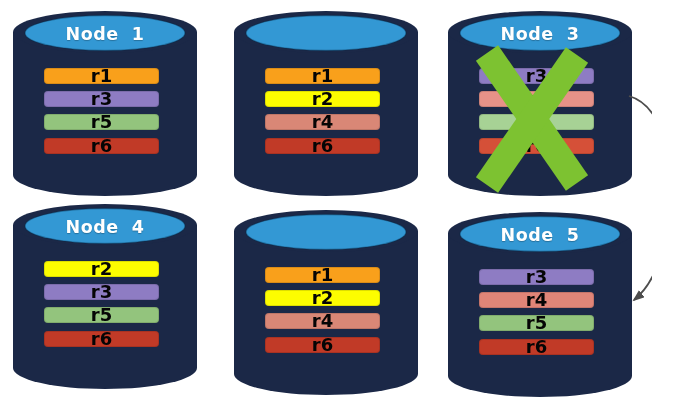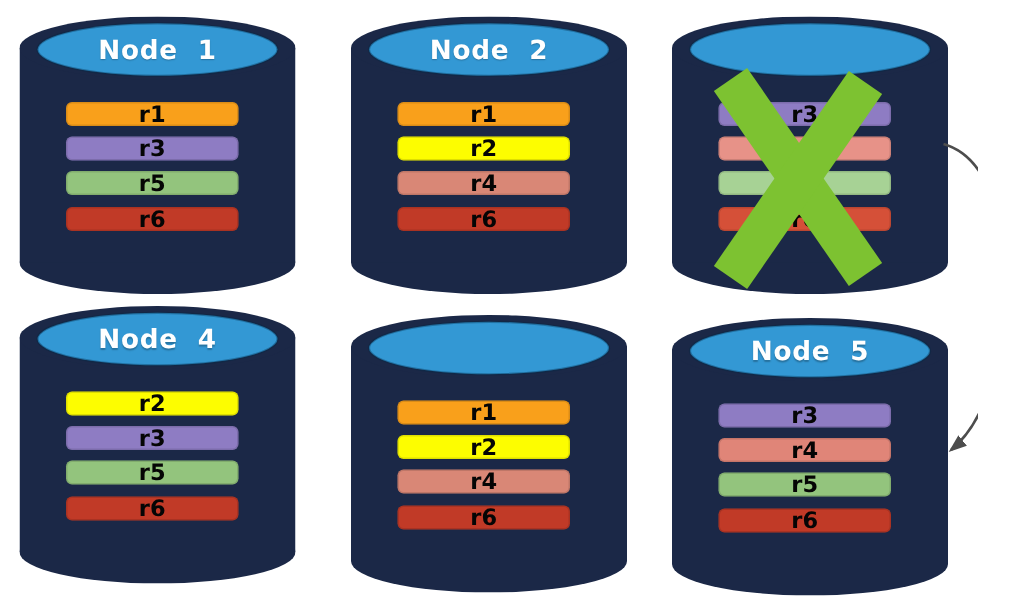--- a/index.html
+++ b/index.html
@@ -4,21 +4,21 @@
 <style>
   html,body{margin:0;padding:0;background:#ffffff;}
   #canvas{position:relative;width:652px;height:402px;background:#ffffff;overflow:hidden;
           font-family:"DejaVu Sans","Liberation Sans",sans-serif;}
   .node{position:absolute;width:184px;height:185px;}
   .cyl{position:absolute;left:0;top:0;width:184px;height:185px;display:block;}
   .node-title{position:absolute;left:0;right:0;top:10px;height:26px;line-height:26px;
               text-align:center;color:#ffffff;font-size:17.5px;font-weight:bold;
               letter-spacing:0.5px;white-space:pre;text-shadow:0 1px 1px rgba(0,0,0,0.25);}
   .bar{position:absolute;left:31px;width:115px;height:16px;border-radius:4px;
-       text-align:center;line-height:16px;font-size:15px;font-weight:bold;color:#050505;
+       text-align:center;line-height:16px;font-size:18px;font-weight:bold;color:#050505;
        box-shadow:inset 0 0 0 1px rgba(0,0,0,0.12);}
   .bar-t1{top:57px}.bar-t2{top:80px}.bar-t3{top:103px}.bar-t4{top:127px}
   .x-overlay{position:absolute;left:0;top:0;width:184px;height:185px;display:block;}
   #arrow-layer{position:absolute;left:0;top:0;width:676px;height:402px;pointer-events:none;}
   .blue-top{stroke:rgba(0,40,70,0.35);stroke-width:1.5;}
 </style>
 </head>
 <body>
 
 <div id="canvas">
@@ -37,34 +37,34 @@
     <div class="bar bar-t4" style="background-color: rgb(193, 58, 39);">r6</div>
   </div>
 
   <div class="node" style="left:234px;top:11px">
     <svg class="cyl" viewBox="0 0 184 185">
       <ellipse cx="92" cy="164" rx="92" ry="21" style="fill: rgb(27, 40, 71);"></ellipse>
       <rect x="0" y="21" width="184" height="143" style="fill: rgb(27, 40, 71);"></rect>
       <ellipse cx="92" cy="21" rx="92" ry="21" style="fill: rgb(27, 40, 71);"></ellipse>
       <ellipse class="blue-top" cx="92" cy="22" rx="80" ry="17.5" style="fill: rgb(51, 152, 212);"></ellipse>
     </svg>
-    <div class="node-title">Node  2</div>
     <div class="bar bar-t1" style="background-color: rgb(249, 160, 27);">r1</div>
     <div class="bar bar-t2" style="background-color: rgb(253, 253, 0);">r2</div>
     <div class="bar bar-t3" style="background-color: rgb(217, 135, 118);">r4</div>
     <div class="bar bar-t4" style="background-color: rgb(193, 58, 39);">r6</div>
   </div>
 
   <div class="node" style="left:448px;top:11px">
     <svg class="cyl" viewBox="0 0 184 185">
       <ellipse cx="92" cy="164" rx="92" ry="21" style="fill: rgb(27, 40, 71);"></ellipse>
       <rect x="0" y="21" width="184" height="143" style="fill: rgb(27, 40, 71);"></rect>
       <ellipse cx="92" cy="21" rx="92" ry="21" style="fill: rgb(27, 40, 71);"></ellipse>
       <ellipse class="blue-top" cx="92" cy="22" rx="80" ry="17.5" style="fill: rgb(51, 152, 212);"></ellipse>
     </svg>
+    <div class="node-title">Node  3</div>
     <div class="bar bar-t1" style="background-color: rgb(142, 124, 195);">r3</div>
     <div class="bar bar-t2" style="background-color: rgb(231, 146, 136);">r4</div>
     <div class="bar bar-t3" style="background-color: rgb(167, 210, 149);">r5</div>
     <div class="bar bar-t4" style="background-color: rgb(213, 80, 56);">r6</div>
     <svg class="x-overlay" viewBox="0 0 184 185">
       <line x1="39" y1="42" x2="129" y2="172" stroke-width="27" style="stroke: rgb(125, 194, 49);"></line>
       <line x1="129" y1="44" x2="39" y2="174" stroke-width="27" style="stroke: rgb(125, 194, 49);"></line>
     </svg>
   </div>
 

